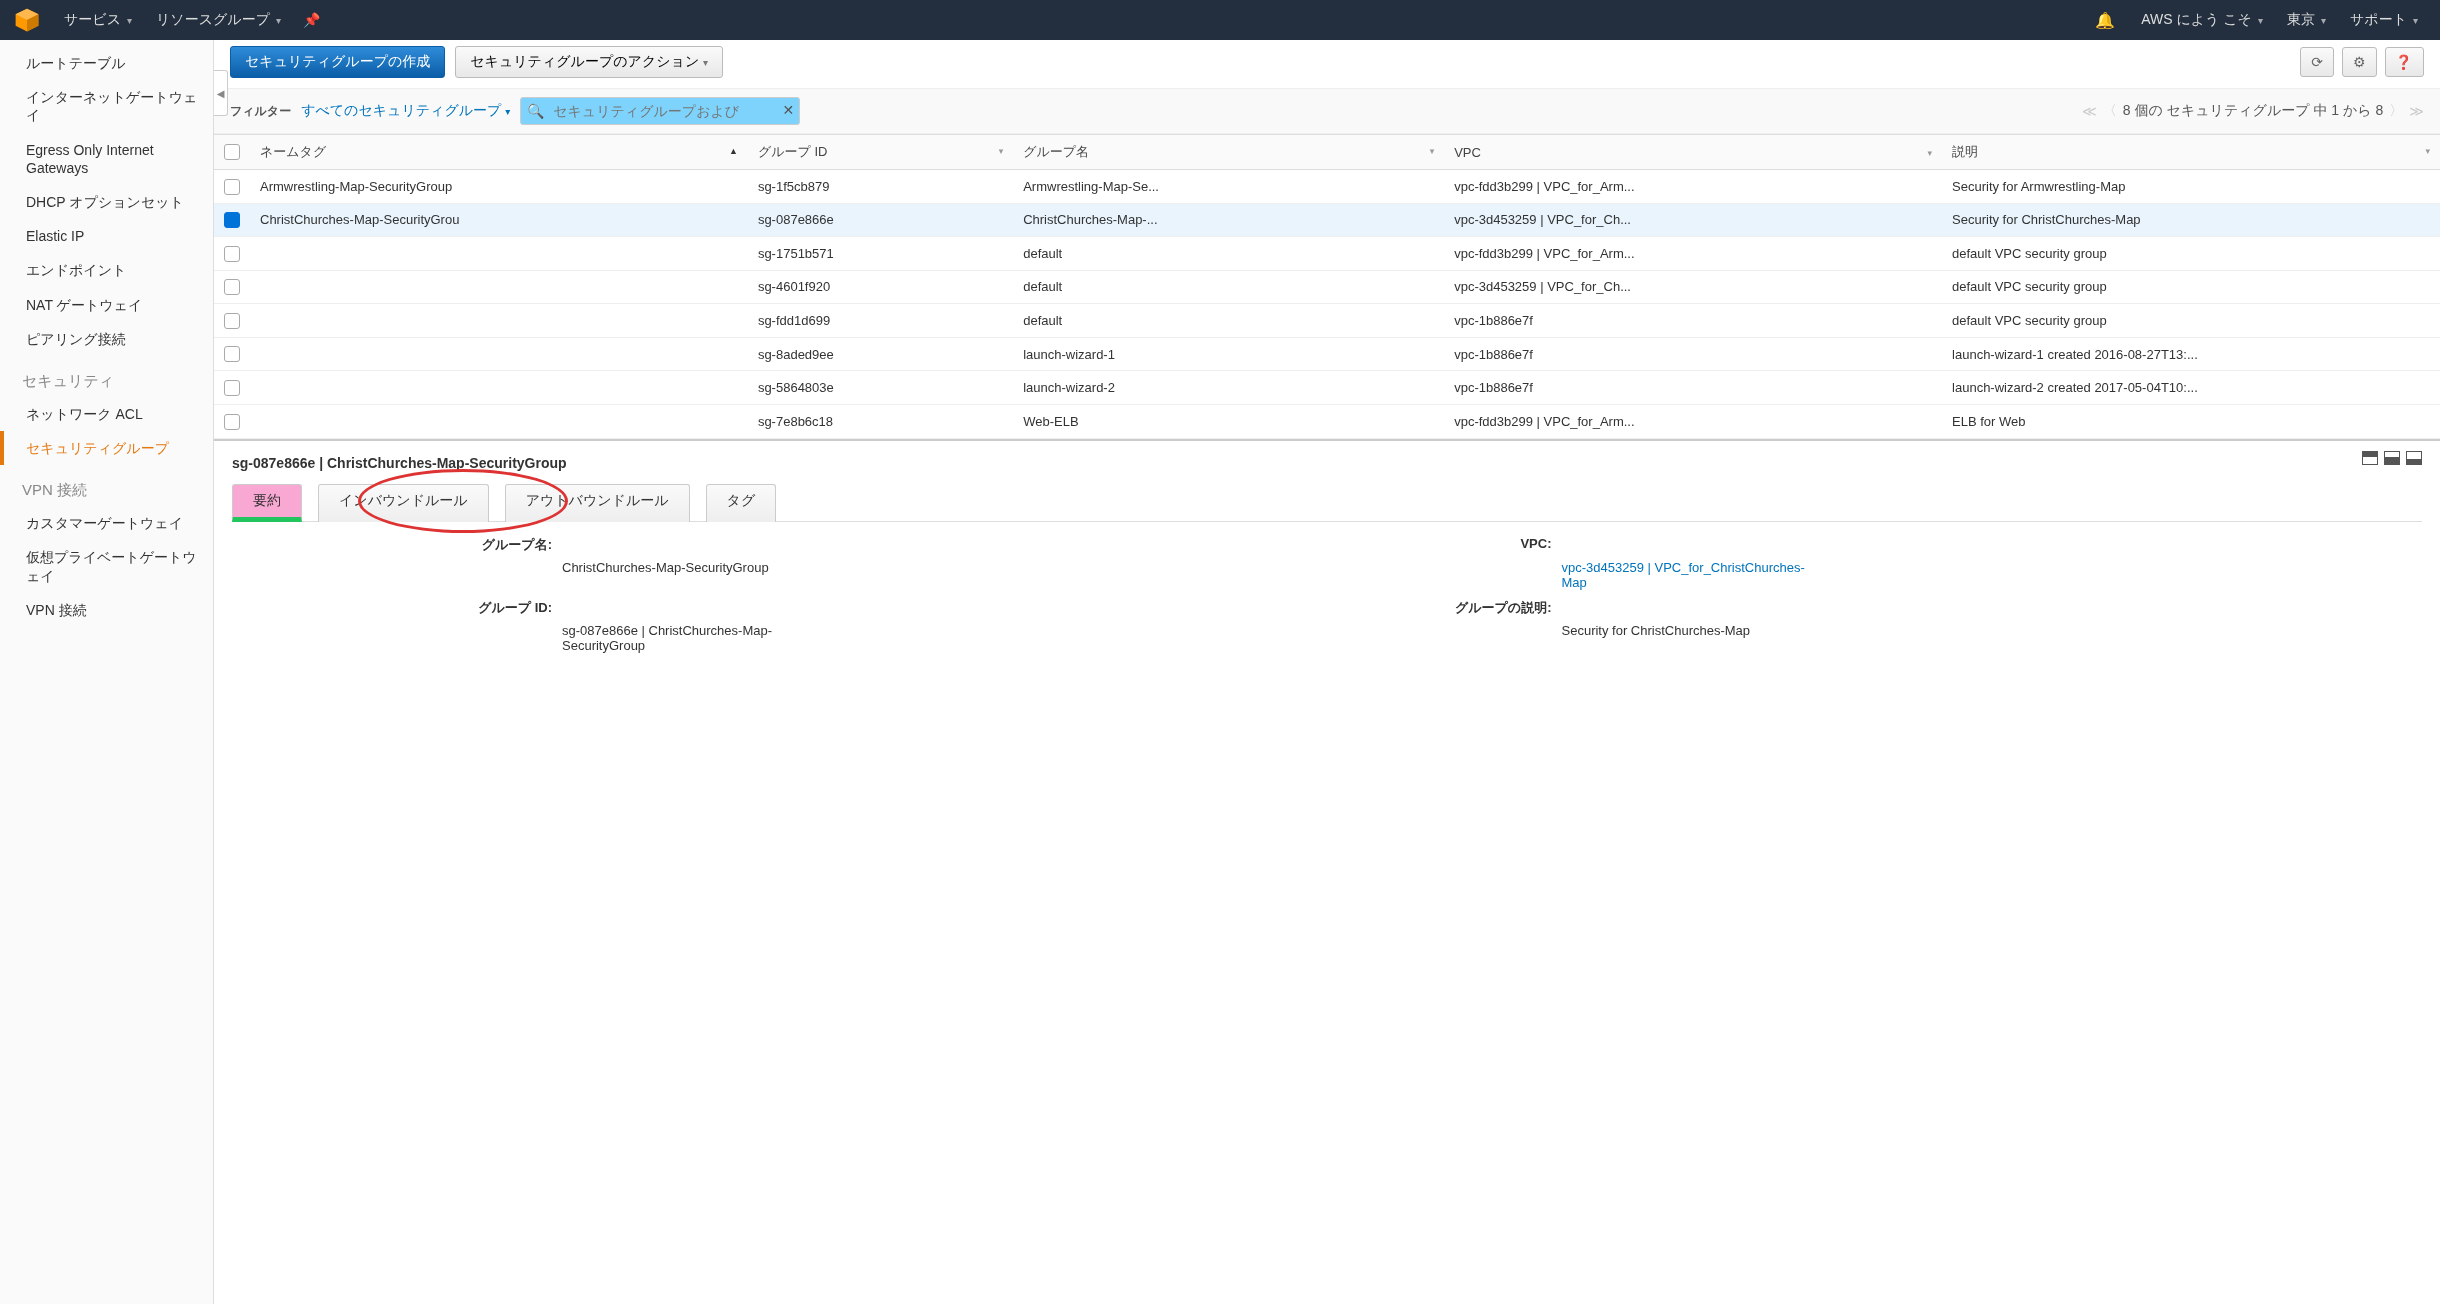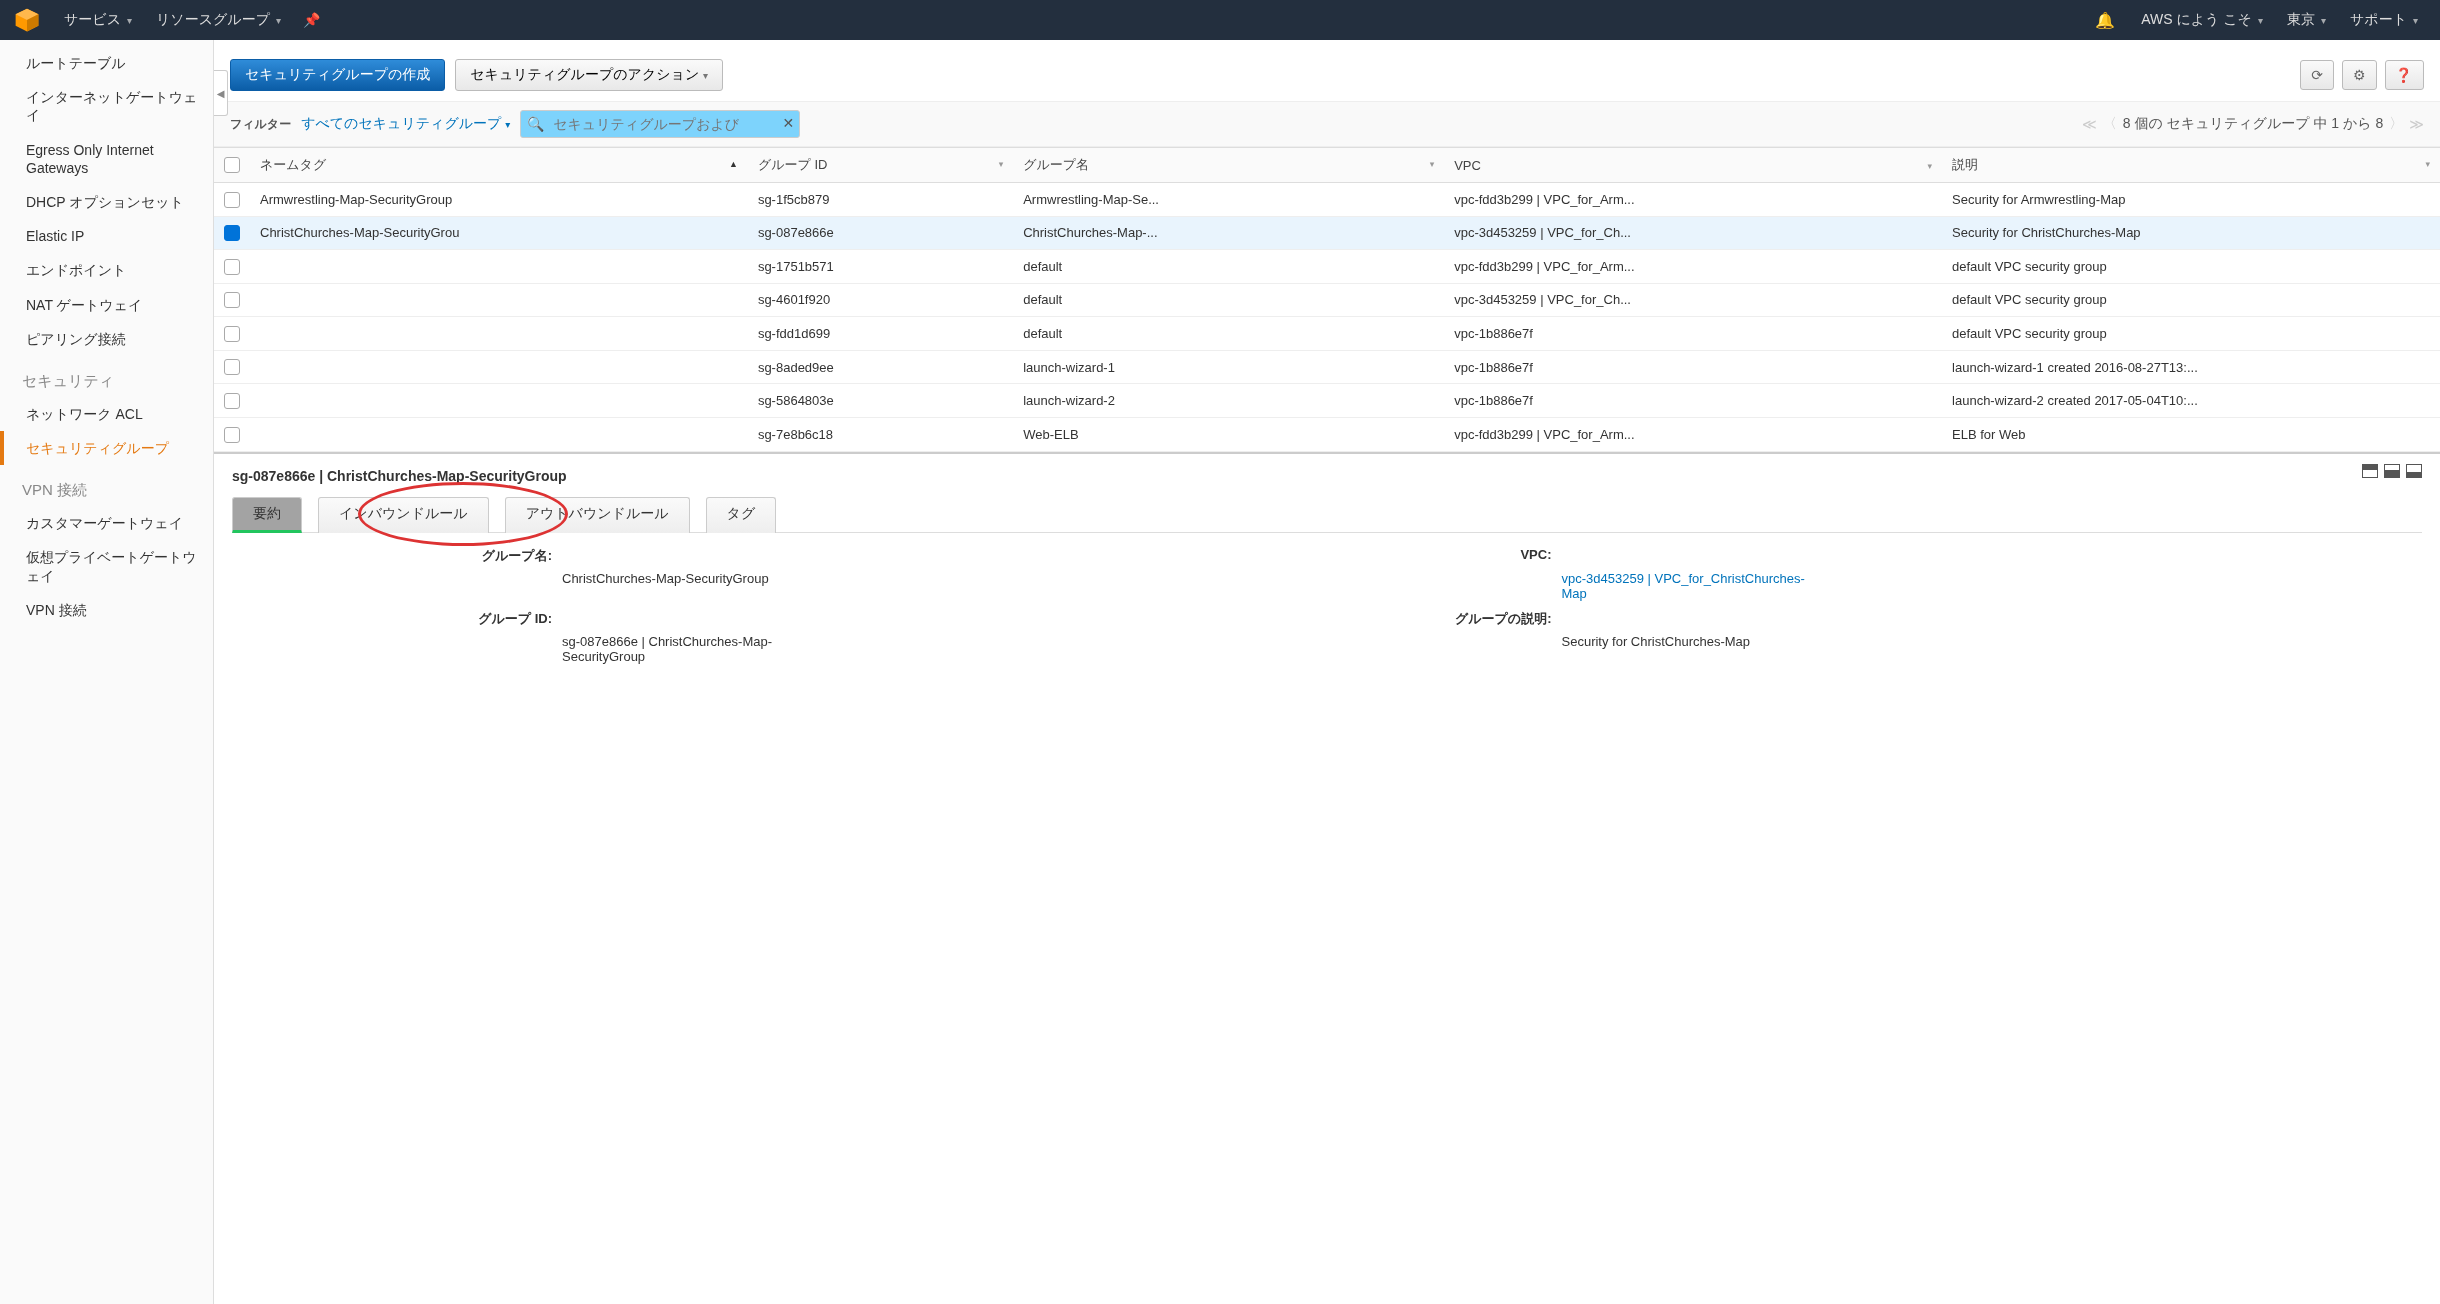--- a/index.html
+++ b/index.html
@@ -22,21 +22,21 @@
     .sidebar::-webkit-scrollbar-thumb { background: #ccc; border-radius: 5px; }
     .sb-item { padding: 8px 14px 8px 26px; color: #333; cursor: pointer; font-size: 14px; line-height: 1.3; }
     .sb-item.active { border-left: 4px solid #e47911; padding-left: 22px; color: #e47911; font-weight: 500; }
     .sb-heading { padding: 16px 14px 6px 22px; color: #888; font-size: 15px; }
     
     .collapse-tab { position: absolute; left: 214px; top: 70px; width: 14px; height: 46px; border: 1px solid #ccc; border-left: none; background: #fff; border-radius: 0 3px 3px 0; display: flex; align-items: center; justify-content: center; cursor: pointer; font-size: 10px; color: #888; z-index: 5; }
     
     .main { flex: 1; display: flex; flex-direction: column; overflow: hidden; }
     
     
-    .toolbar { padding: 19px 16px 10px 16px; display: flex; align-items: center; gap: 10px; border-bottom: 1px solid #eee; }
+    .toolbar { padding: 6px 16px 10px 16px; display: flex; align-items: center; gap: 10px; border-bottom: 1px solid #eee; }
     .btn { border: 1px solid #bbb; background: linear-gradient(#fafafa,#e8e8e8); border-radius: 3px; padding: 6px 14px; font-size: 14px; cursor: pointer; display: inline-flex; align-items: center; }
     .btn-primary { background: linear-gradient(#2f8cd9,#0b5da7); color: #fff; border-color: #0b5da7; font-weight: 500; }
     .btn-icon { padding: 6px 10px; color: #666; }
     .toolbar-right { margin-left: auto; display: flex; gap: 8px; }
     
     
     .filterbar { padding: 8px 16px; display: flex; align-items: center; gap: 10px; border-bottom: 1px solid #eee; background: #f9f9f9; }
     .filter-label { font-size: 12px; font-weight: bold; color: #555; }
     .filter-link { color: #0073bb; font-size: 14px; cursor: pointer; }
     .searchbox { position: relative; flex: 0 0 auto; }
@@ -63,21 +63,21 @@
     .detail-title { font-weight: bold; font-size: 14px; margin-bottom: 12px; }
     .layout-icons { position: absolute; right: 18px; top: 10px; display: flex; gap: 6px; }
     .layout-icons span { width: 16px; height: 14px; display: inline-block; border: 1px solid #555; position: relative; cursor: pointer; }
     .layout-icons span::after { content:""; position: absolute; background: #555; }
     .layout-icons .l1::after { left:0; right:0; top:0; height:5px; }
     .layout-icons .l2::after { left:0; right:0; top:5px; bottom:0; }
     .layout-icons .l3::after { left:0; right:0; bottom:0; height:5px; }
     
     .tabs { display: flex; gap: 16px; border-bottom: 1px solid #ddd; margin-bottom: 14px; }
     .tab { border: 1px solid #ccc; border-bottom: none; background: linear-gradient(#fafafa,#eee); padding: 7px 20px; border-radius: 3px 3px 0 0; cursor: pointer; font-size: 14px; position: relative; top: 1px; }
-    .tab.active { background: #a3a3a3; border-bottom: 3px solid #22c55e; font-weight: 500; }
+    .tab.active { background: #f9a8d4; border-bottom: 5px solid #22c55e; font-weight: 500; }
     .detail-grid { display: grid; grid-template-columns: 1fr 1fr; column-gap: 60px; row-gap: 10px; padding-left: 200px; gap: 9px; }
     .drow { display: flex; gap: 10px; }
     .dlabel { font-weight: bold; text-align: right; width: 120px; flex-shrink: 0; }
     .dval { color: #333; max-width: 260px; word-break: break-word; margin-top: 24px; }
     .dval a { color: #0073bb; text-decoration: none; }
     
     
     .anno-oval { position: absolute; border: 3px solid #d33; border-radius: 50%; width: 210px; height: 64px; pointer-events: none; }
   </style>
 </head>

